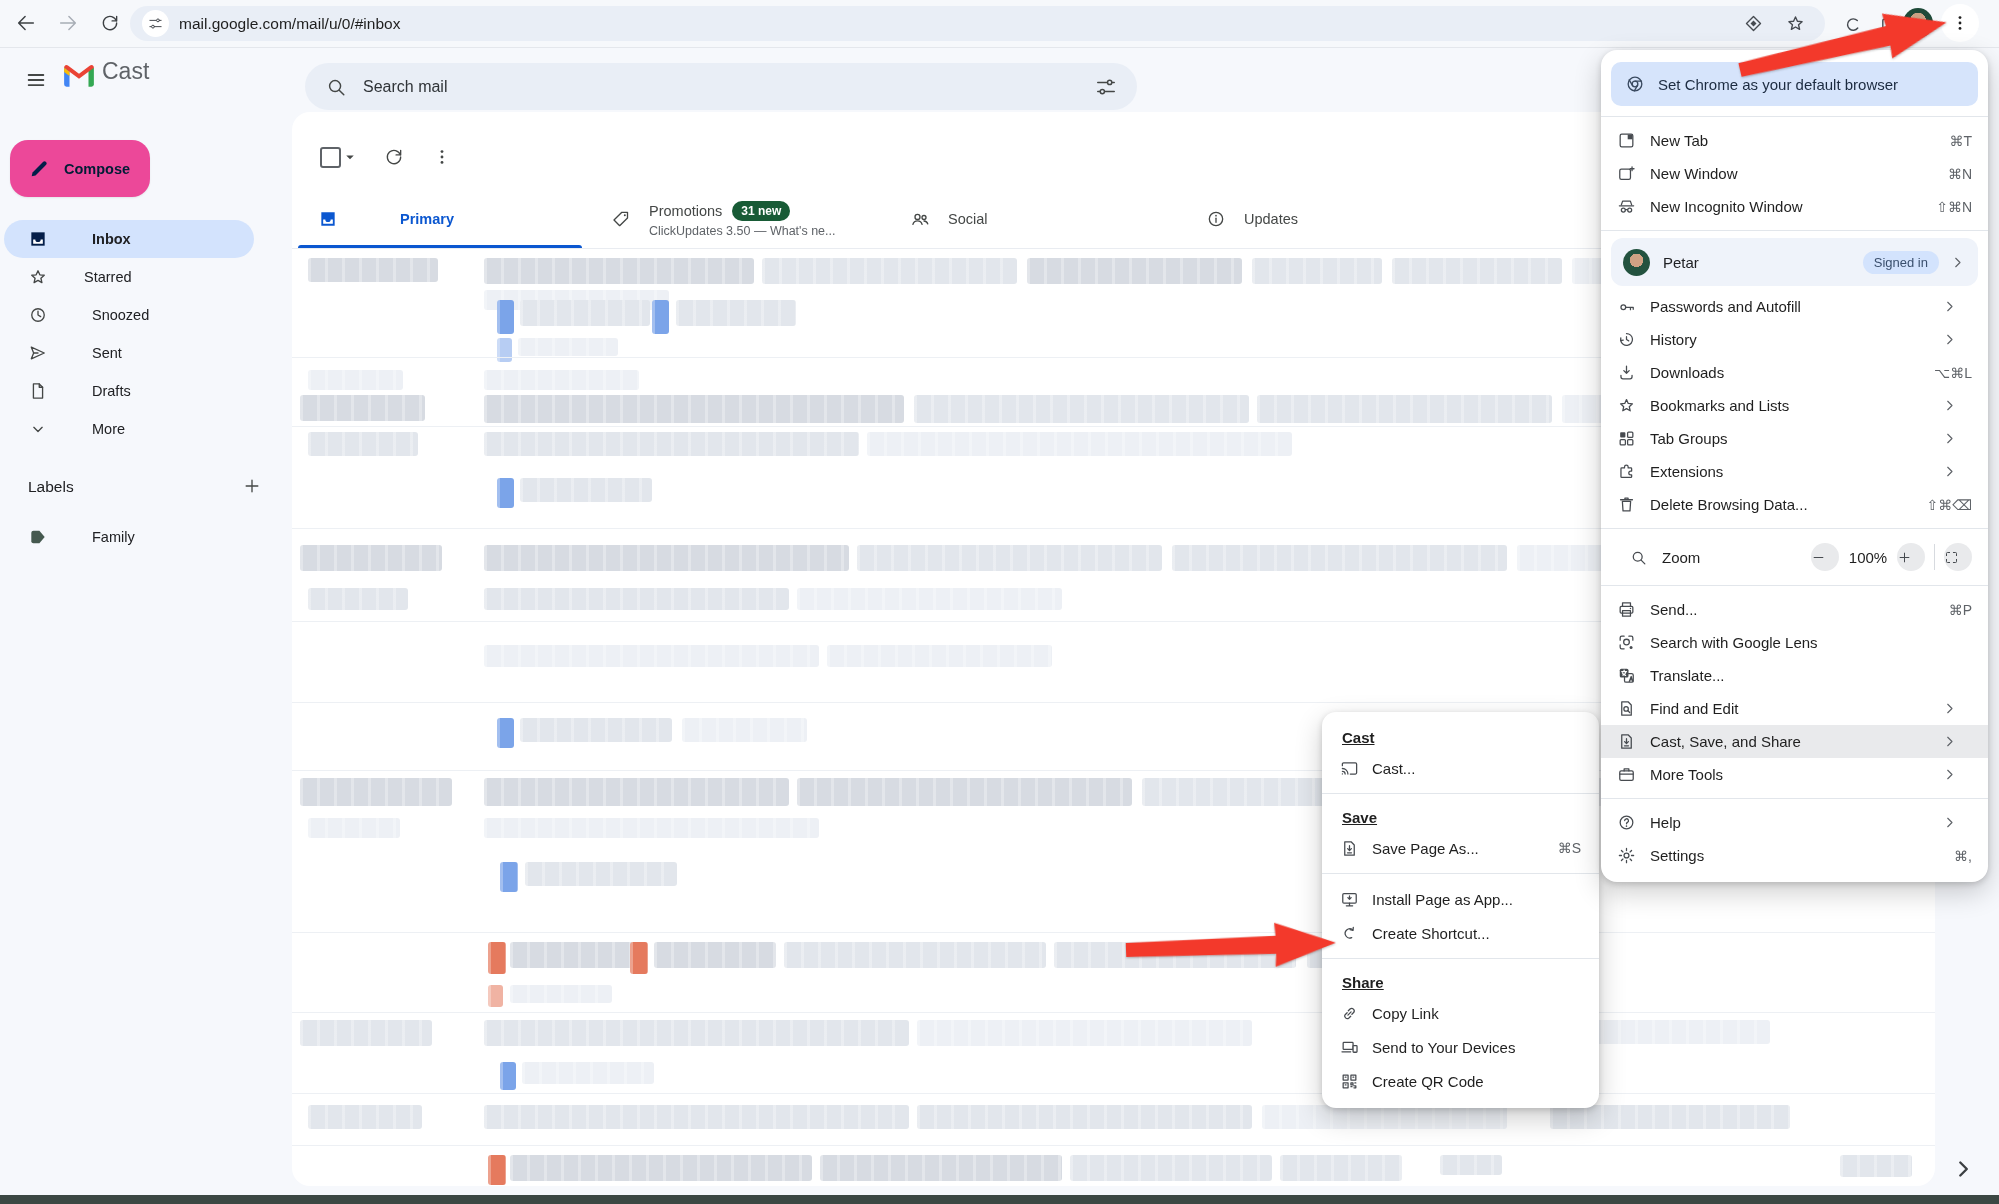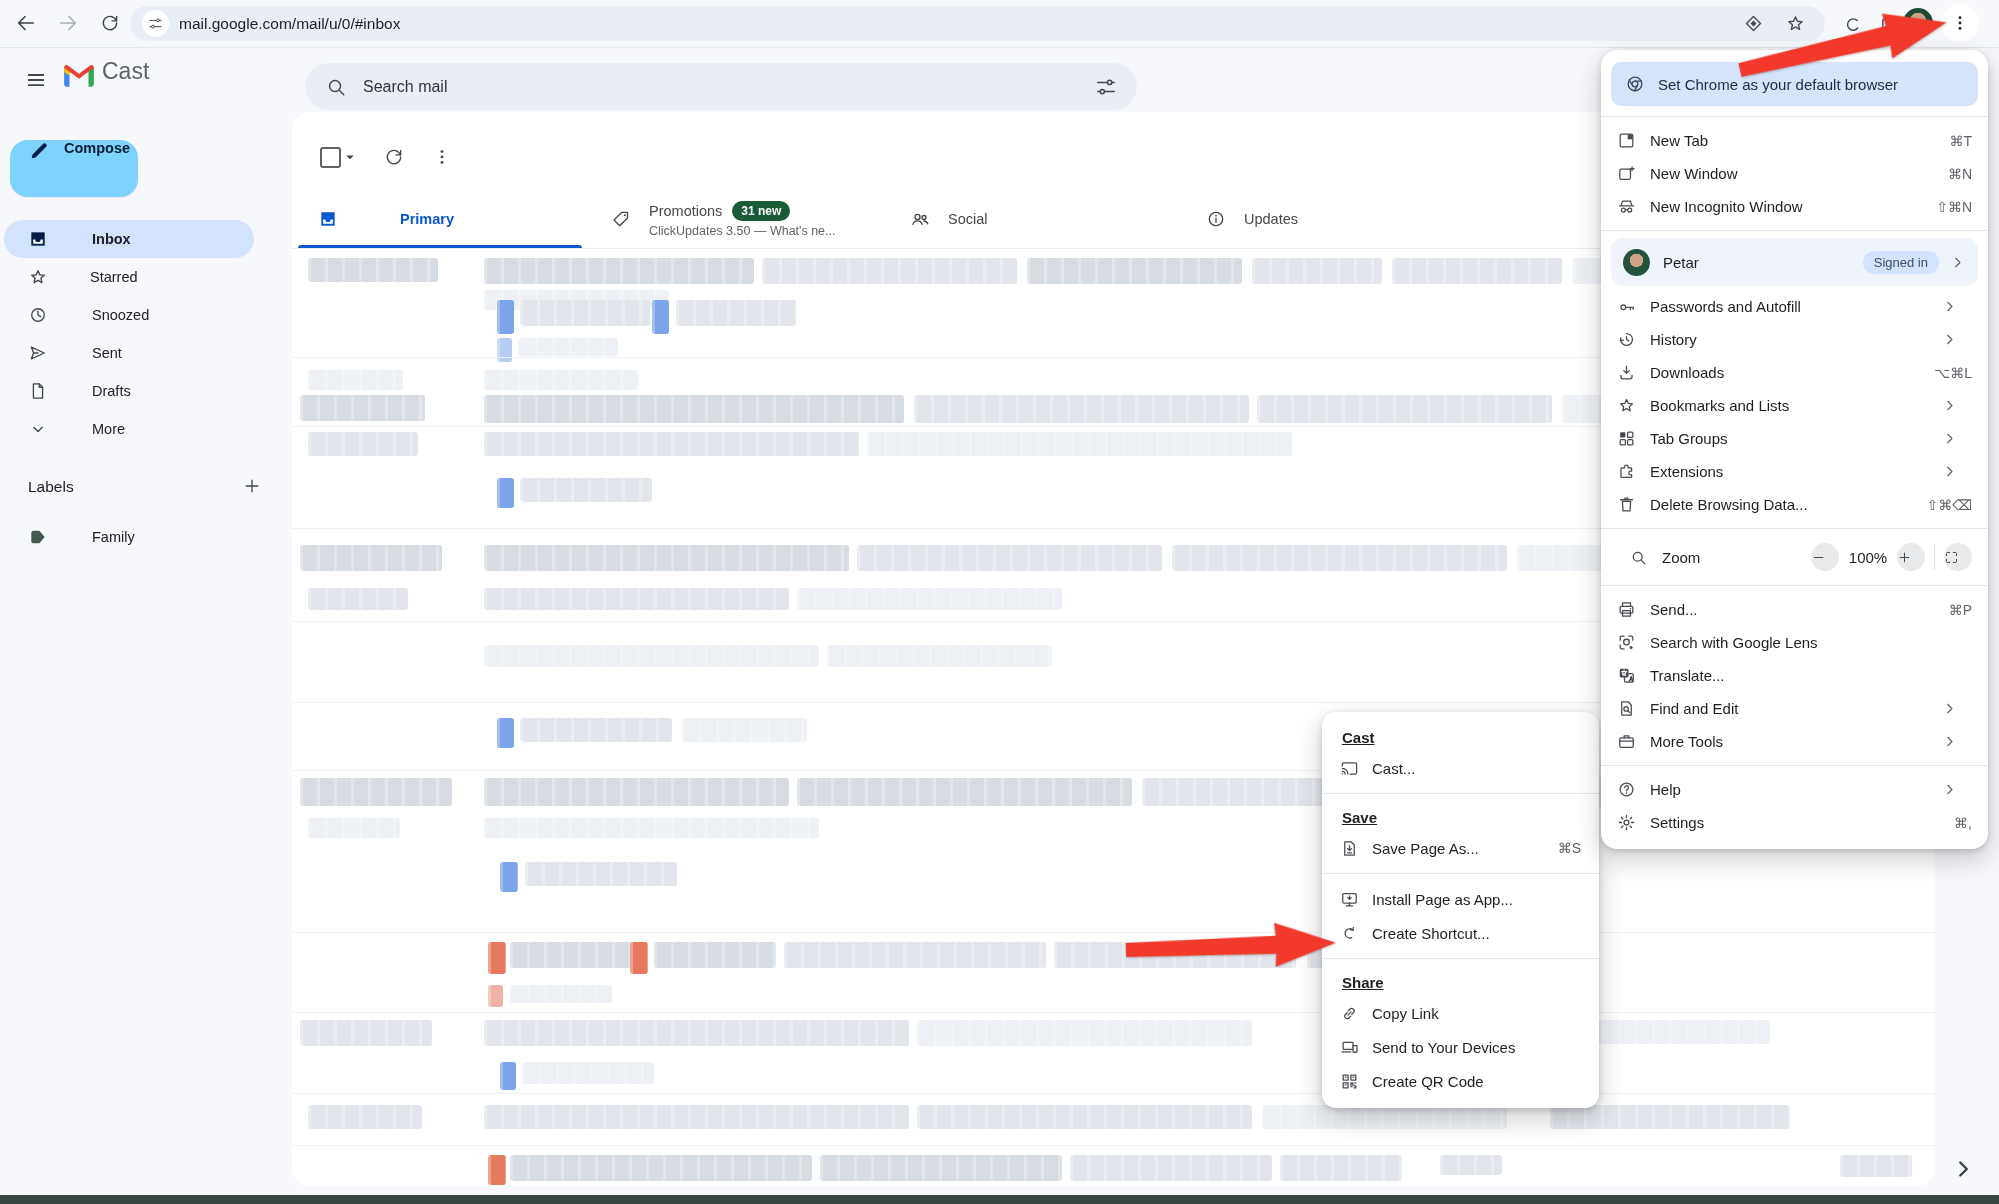--- a/index.html
+++ b/index.html
@@ -24,22 +24,22 @@
   
   .hamb{position:absolute;left:14px;top:58px;width:44px;height:44px;display:flex;align-items:center;justify-content:center;color:#444746;}
   .gm-logo{position:absolute;left:62px;top:63px;width:34px;height:26px;}
   .gm-word{position:absolute;left:102px;top:58px;font-size:23px;color:#5f6368;}
   .searchbar{position:absolute;left:305px;top:63px;width:832px;height:47px;border-radius:24px;background:#e9eef6;
              display:flex;align-items:center;padding:0 20px;box-sizing:border-box;}
   .searchbar .txt{font-size:16px;color:#2f3337;flex:1;margin-left:16px;}
   .searchbar .sic{color:#444746;width:22px;height:22px;}
 
   
-  .compose{position:absolute;left:10px;top:140px;width:128px;height:57px;border-radius:18px;background:#7dd3fc;
-           display:flex;align-items:flex-start;padding:0 18px;box-sizing:border-box;box-shadow:0 1px 2px rgba(0,0,0,.08);}
+  .compose{position:absolute;left:10px;top:140px;width:140px;height:57px;border-radius:18px;background:#ec4899;
+           display:flex;align-items:center;padding:0 18px;box-sizing:border-box;box-shadow:0 1px 2px rgba(0,0,0,.08);}
   .compose .lbl{font-size:14.5px;font-weight:700;color:#001d35;margin-left:14px;}
   .nav-item{position:absolute;left:4px;width:250px;height:38px;border-radius:24px;display:flex;align-items:center;
             padding:0 0 0 24px;box-sizing:border-box;font-size:14.5px;color:#202124;}
   .nav-item .ic{width:20px;height:20px;margin-right:22px;color:#444746;}
   .nav-item.sel{background:#d3e3fd;font-weight:700;}
   .nav-item.sel .ic{color:#041e49;}
   .labels-hd{position:absolute;left:28px;top:478px;font-size:15.5px;font-weight:500;color:#202124;}
   .labels-plus{position:absolute;left:238px;top:472px;width:28px;height:28px;display:flex;align-items:center;justify-content:center;color:#444746;}
 
   
@@ -418,21 +418,21 @@
       <div class="nav-item sel" style="top: 220px;">
         <svg class="ic" style="width: 20px; height: 20px;">
           <use href="#i-inbox"></use>
         </svg>
         <span style="margin-left: 22px;">Inbox</span>
       </div>
       <div class="nav-item" style="top: 258px;">
         <svg class="ic" style="width: 20px; height: 20px;">
           <use href="#i-star"></use>
         </svg>
-        <span style="margin-left: 20px;">Starred</span>
+        <span style="margin-left: 14px;">Starred</span>
       </div>
       <div class="nav-item" style="top: 296px;">
         <svg class="ic" style="width: 20px; height: 20px;">
           <use href="#i-clock"></use>
         </svg>
         <span style="margin-left: 22px;">Snoozed</span>
       </div>
       <div class="nav-item" style="top: 334px;">
         <svg class="ic" style="width: 20px; height: 20px;">
           <use href="#i-send"></use>
@@ -843,20 +843,30 @@
       <div class="m-item">
         <svg class="ic" style="width: 19px; height: 19px;">
           <use href="#i-find"></use>
         </svg>
         <span>Find and Edit</span>
         <span class="m-sp"></span>
         <svg class="ic" style="width: 17px; height: 17px; color: rgb(95, 99, 104);">
           <use href="#i-chevright"></use>
         </svg>
       </div>
+      <div class="m-item hl">
+        <svg class="ic" style="width: 19px; height: 19px;">
+          <use href="#i-castsave"></use>
+        </svg>
+        <span>Cast, Save, and Share</span>
+        <span class="m-sp"></span>
+        <svg class="ic" style="width: 17px; height: 17px; color: rgb(95, 99, 104);">
+          <use href="#i-chevright"></use>
+        </svg>
+      </div>
       <div class="m-item">
         <svg class="ic" style="width: 19px; height: 19px;">
           <use href="#i-moretools"></use>
         </svg>
         <span>More Tools</span>
         <span class="m-sp"></span>
         <svg class="ic" style="width: 17px; height: 17px; color: rgb(95, 99, 104);">
           <use href="#i-chevright"></use>
         </svg>
       </div>

